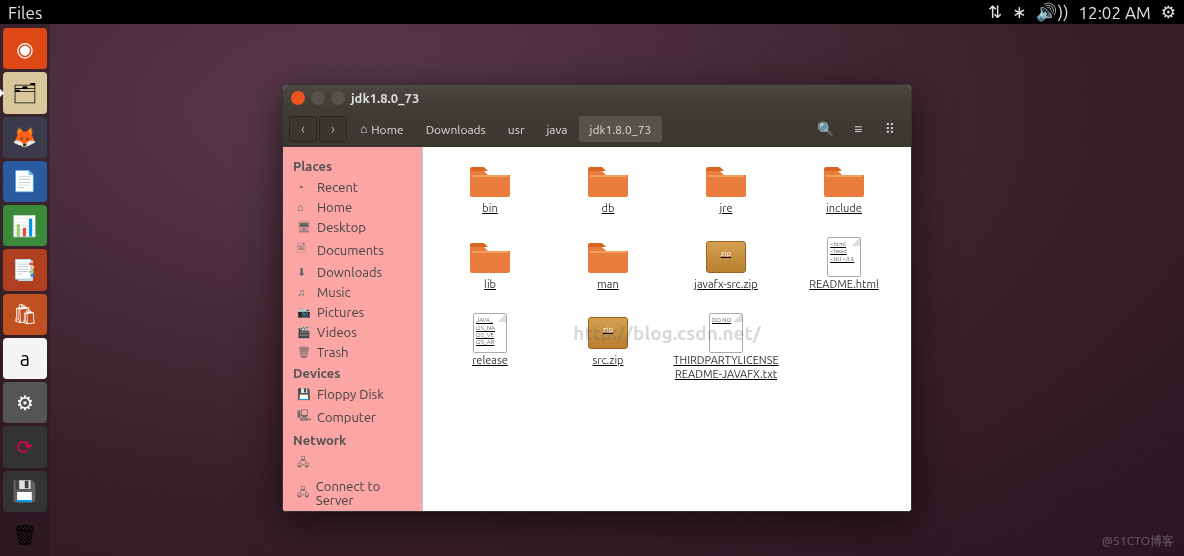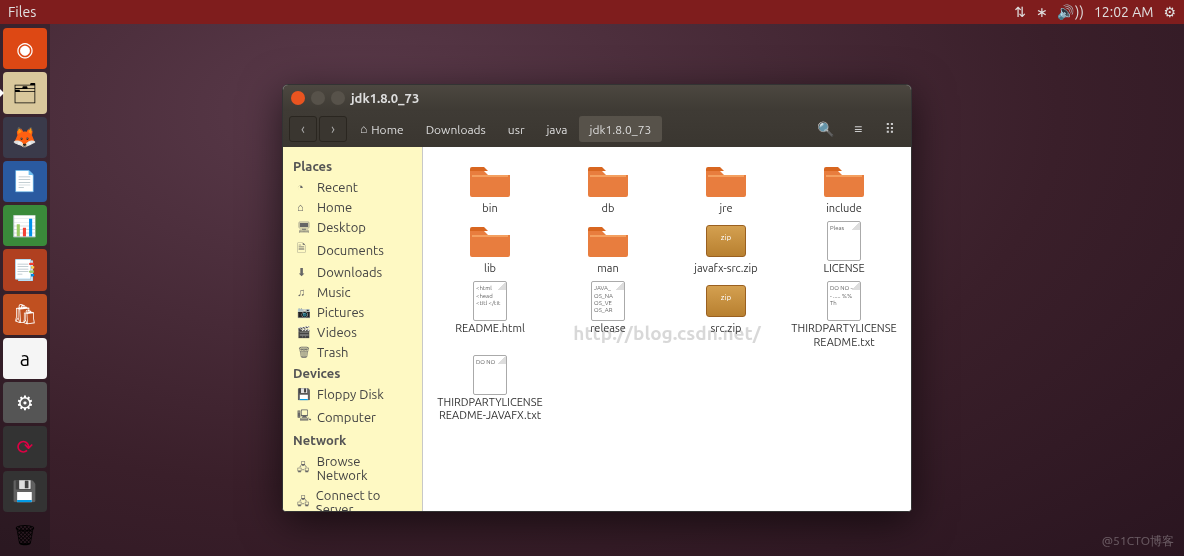--- a/index.html
+++ b/index.html
@@ -1,17 +1,17 @@
 <!DOCTYPE html>
 <html><head>
 <meta charset="utf-8">
 <style>
 * { margin:0; padding:0; box-sizing:border-box; font-family:"Ubuntu","Segoe UI",sans-serif; }
 body { width:1184px; height:556px; background:radial-gradient(ellipse at 30% 20%,#5a3a4a,#3a1f2a 60%,#2a1520); overflow:hidden; position:relative; }
-.topbar { height:24px; background:#7f1d1d; color:#e0e0e0; display:flex; align-items:center; padding:8px 8px; font-size:14px; }
+.topbar { height:24px; background:#000000; color:#e0e0e0; display:flex; align-items:center; padding:8px 8px; font-size:17px; }
 .topbar .spacer { flex:1; }
 .topbar .ind { margin-left:10px; display:flex; align-items:center; }
 .launcher { position:absolute; left:0; top:24px; width:50px; height:532px; background:rgba(30,20,25,.35); display:flex; flex-direction:column; align-items:center; padding-top:4px; gap:3px; }
 .launcher .licon { width:44px; height:44px; border-radius:4px; display:flex; align-items:center; justify-content:center; font-size:20px; position:relative; }
 .launcher .licon.active::before { content:''; position:absolute; left:-4px; top:50%; width:0; height:0; border:5px solid transparent; border-left-color:#fff; transform:translateY(-50%); }
 .licon.ubuntu { background:#dd4814; color:#fff; }
 .licon.files { background:#d9c89c; }
 .licon.firefox { background:#3a3a4a; }
 .licon.writer { background:#2a5aa0; color:#fff; }
 .licon.calc { background:#3a8a3a; color:#fff; }
@@ -27,26 +27,26 @@
 .wbtn { width:14px; height:14px; border-radius:50%; }
 .wbtn.close { background:#e95420; }
 .wbtn.min,.wbtn.max { background:#57524a; }
 .toolbar { height:36px; background:linear-gradient(#3f3b35,#3a3630); display:flex; align-items:center; padding:0 6px; gap:2px; }
 .nav { width:28px; height:26px; background:#3a3630; border:1px solid #2a2620; border-radius:3px; color:#aaa; display:flex; align-items:center; justify-content:center; font-size:14px; }
 .crumb { height:26px; padding:0 10px; color:#ddd; font-size:12px; display:flex; align-items:center; gap:4px; border:1px solid transparent; }
 .crumb.current { background:#57524a; border-radius:3px; }
 .toolbar .tspacer { flex:1; }
 .tbtn { width:30px; height:26px; color:#ccc; display:flex; align-items:center; justify-content:center; font-size:14px; }
 .body { display:flex; height:calc(100% - 62px); }
-.sidebar { width:140px; background:#fef9c3; border-right:1px solid #c8c8c8; padding:8px 0; font-size:13px; overflow-y:auto; }
+.sidebar { width:140px; background:#fca5a5; border-right:1px solid #c8c8c8; padding:8px 0; font-size:13px; overflow-y:auto; }
 .shead { padding:4px 10px; font-weight:bold; color:#555; font-size:13px; }
 .sitem { padding:3px 10px 3px 14px; display:flex; align-items:center; gap:6px; color:#444; cursor:pointer; }
 .sitem .sic { width:14px; font-size:11px; color:#666; }
 .content { flex:1; background:#fff; padding:12px 8px; overflow-y:auto; position:relative; }
-.grid { display:grid; grid-template-columns:repeat(4,1fr); gap:0 0; }
+.grid { display:grid; grid-template-columns:repeat(4,1fr); gap:16px 0;text-decoration:underline; }
 .fitem { display:flex; flex-direction:column; align-items:center; text-align:center; padding:4px; font-size:11px; color:#333; cursor:pointer; }
 .fitem .ficn { width:44px; height:36px; margin-bottom:3px; display:flex; align-items:center; justify-content:center; }
 .folder-svg { width:44px; height:36px; }
 .file-txt { width:34px; height:40px; background:#fff; border:1px solid #aaa; border-radius:2px; font-size:6px; color:#666; padding:2px; overflow:hidden; text-align:left; line-height:1.2; position:relative; }
 .file-txt::before { content:''; position:absolute; top:0; right:0; width:8px; height:8px; background:linear-gradient(135deg,transparent 50%,#ddd 50%); }
 .file-zip { width:40px; height:32px; background:linear-gradient(#d4a050,#b88030); border-radius:3px; border:1px solid #9a6020; font-size:8px; color:#fff; display:flex; align-items:flex-end; justify-content:center; padding-bottom:14px; }
 .flabel { max-width:110px; word-wrap:break-word; line-height:1.2; }
 .watermark { position:absolute; bottom:6px; right:10px; color:rgba(255,255,255,.3); font-size:12px; }
 .wm2 { position:absolute; left:50%; top:48%; color:rgba(100,100,100,.25); font-size:19px; transform:translateX(-50%); pointer-events:none;font-weight:bold; }
 </style>
@@ -155,21 +155,20 @@
           <span class="sic">💾</span>
           <span>Floppy Disk</span>
         </div>
         <div class="sitem">
           <span class="sic">🖳</span>
           <span>Computer</span>
         </div>
         <div class="shead">Network</div>
         <div class="sitem">
           <span class="sic">🖧</span>
-          <span>Browse Network</span>
         </div>
         <div class="sitem">
           <span class="sic">🖧</span>
           <span>Connect to Server</span>
         </div>
       </div>
     <div class="content">
       <div class="grid" id="grid">
           <div class="fitem">
             <div class="ficn">
@@ -229,26 +228,20 @@
                 <rect x="4" y="12" width="36" height="2" fill="#f4a060"></rect>
               </svg>
             </div>
             <div class="flabel">man</div>
           </div>
           <div class="fitem">
             <div class="ficn">
               <div class="file-zip">zip</div>
             </div>
             <div class="flabel">javafx-src.zip</div>
-          </div>
-          <div class="fitem">
-            <div class="ficn">
-              <div class="file-txt">Pleas</div>
-            </div>
-            <div class="flabel">LICENSE</div>
           </div>
           <div class="fitem">
             <div class="ficn">
               <div class="file-txt">&lt;html
 &lt;head
 &lt;titl
 &lt;/tit</div>
             </div>
             <div class="flabel">README.html</div>
           </div>
@@ -262,29 +255,20 @@
             <div class="flabel">release</div>
           </div>
           <div class="fitem">
             <div class="ficn">
               <div class="file-zip">zip</div>
             </div>
             <div class="flabel">src.zip</div>
           </div>
           <div class="fitem">
             <div class="ficn">
-              <div class="file-txt">DO NO
------
-.....
-%% Th</div>
-            </div>
-            <div class="flabel">THIRDPARTYLICENSEREADME.txt</div>
-          </div>
-          <div class="fitem">
-            <div class="ficn">
               <div class="file-txt">DO NO</div>
             </div>
             <div class="flabel">THIRDPARTYLICENSEREADME-JAVAFX.txt</div>
           </div>
         </div>
       <div class="wm2">http://blog.csdn.net/</div>
     </div>
   </div>
 </div>
 

